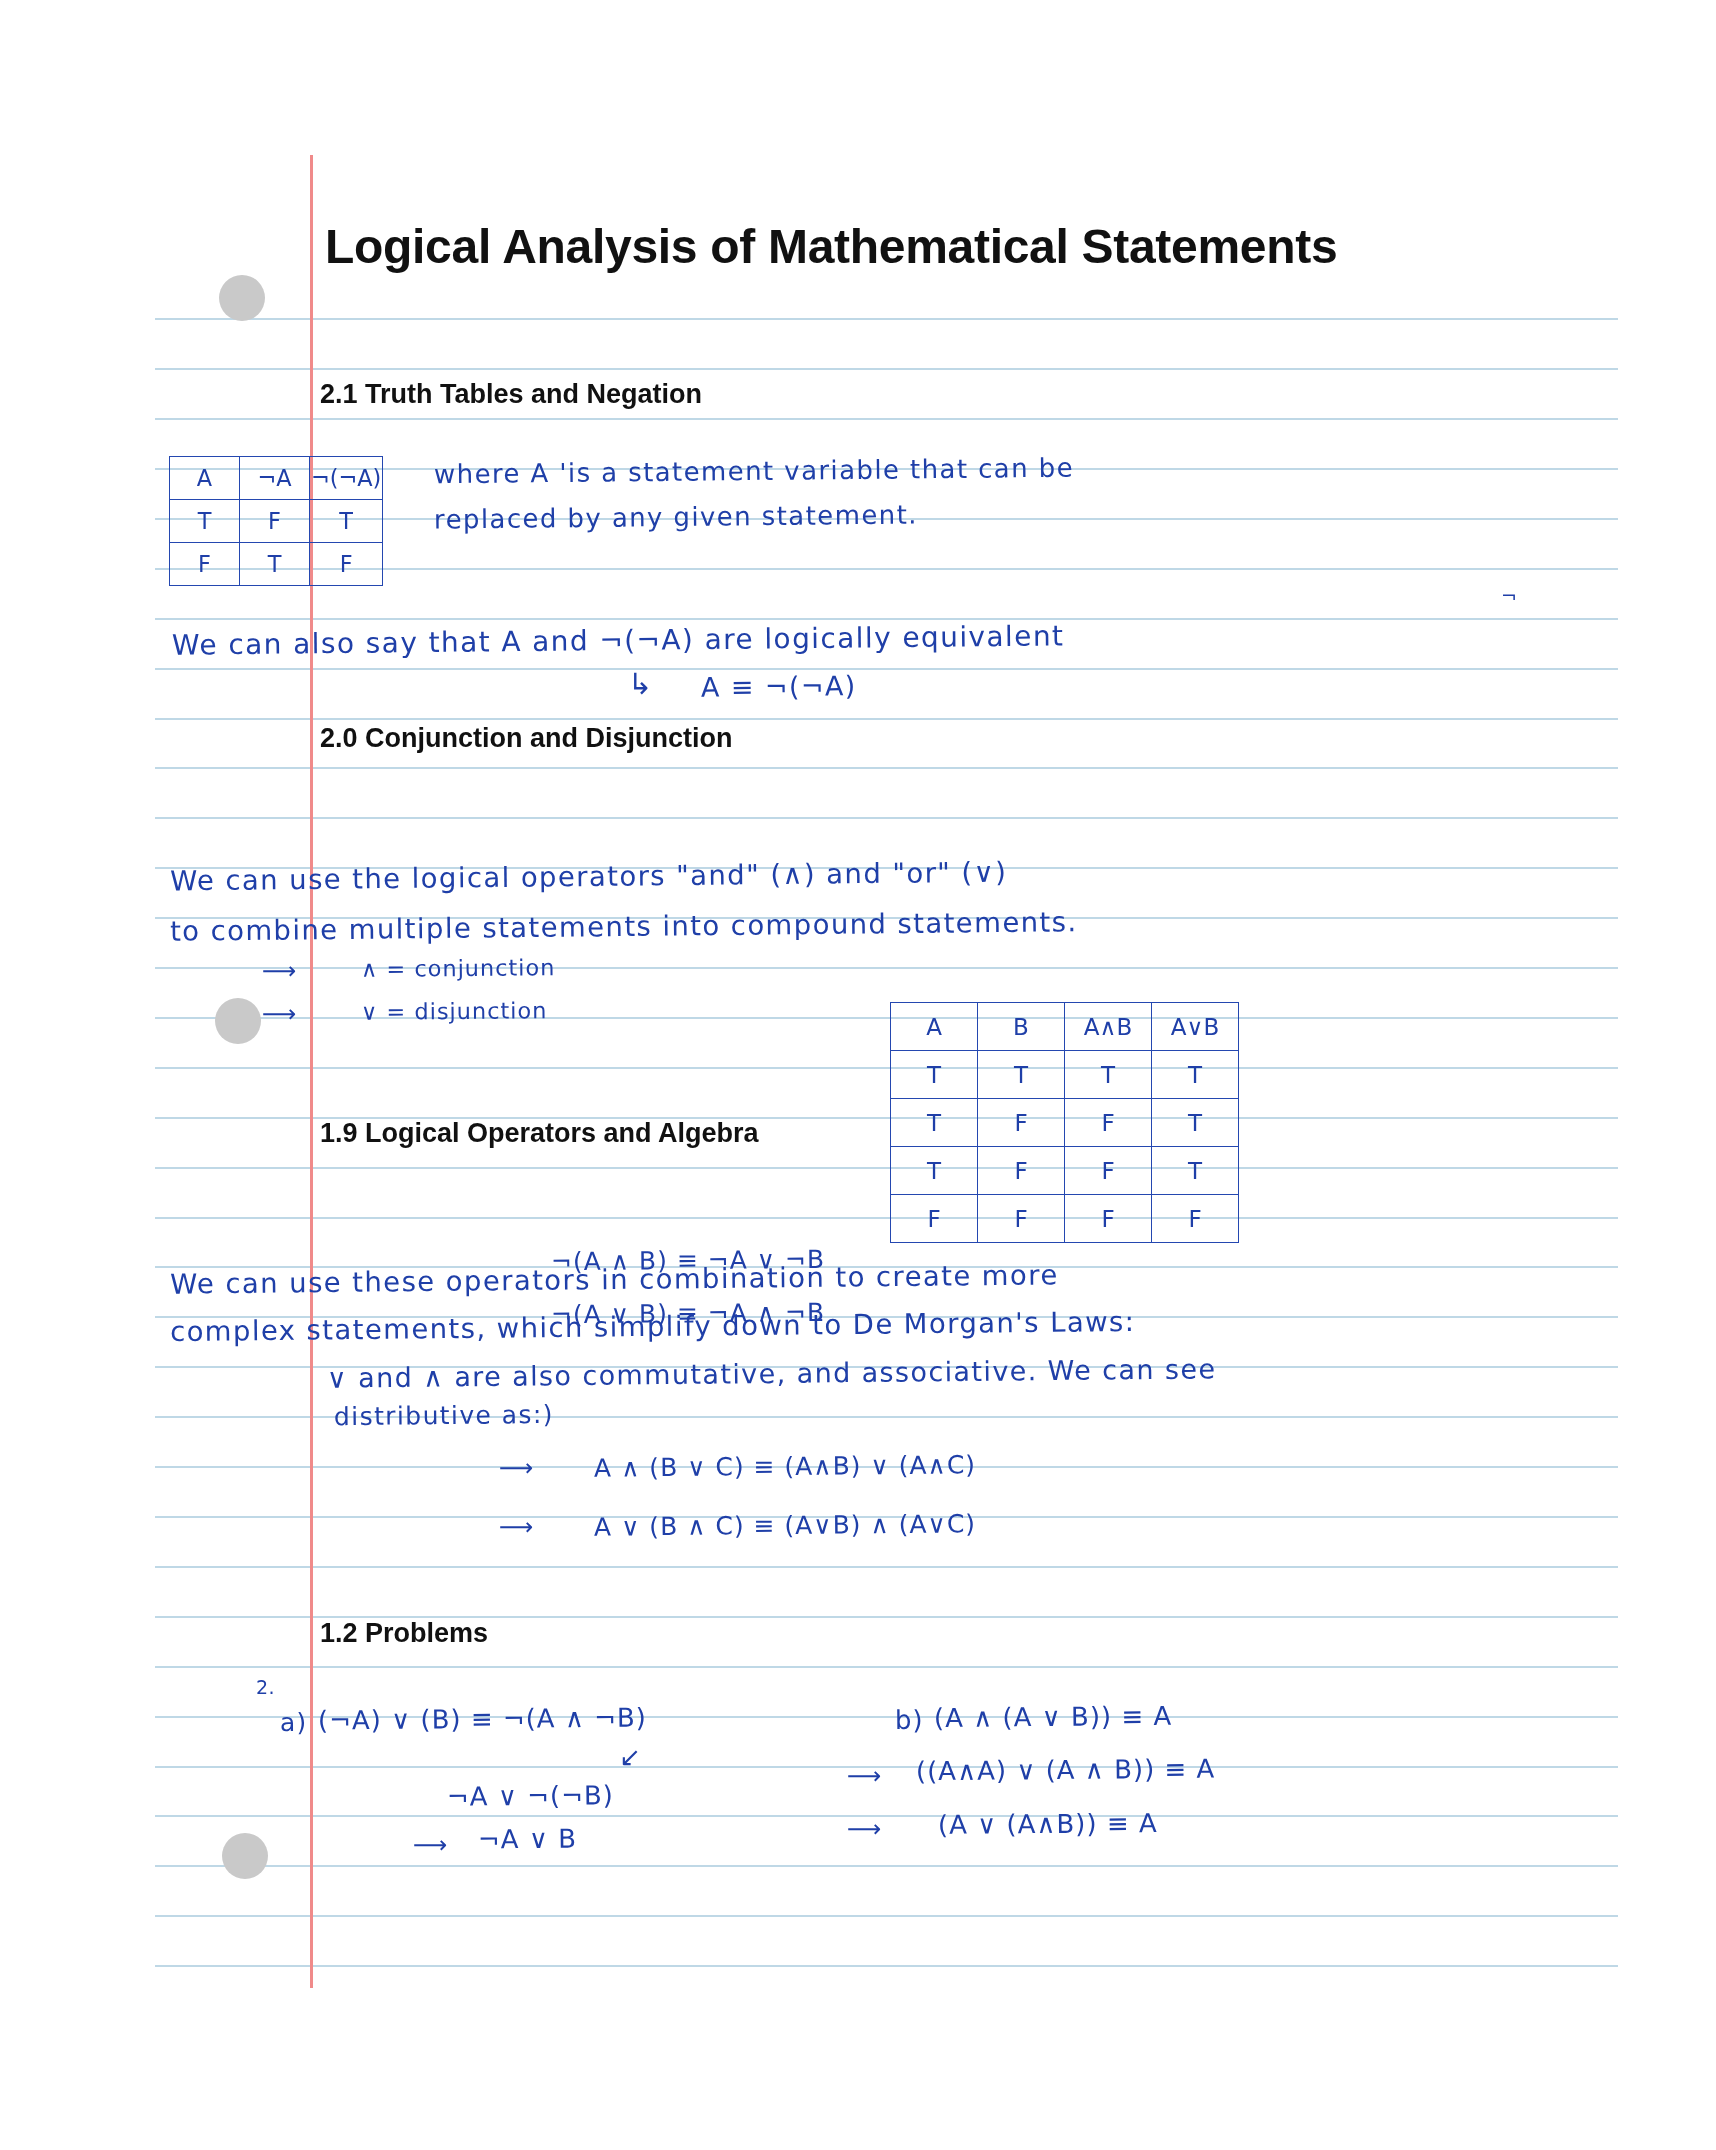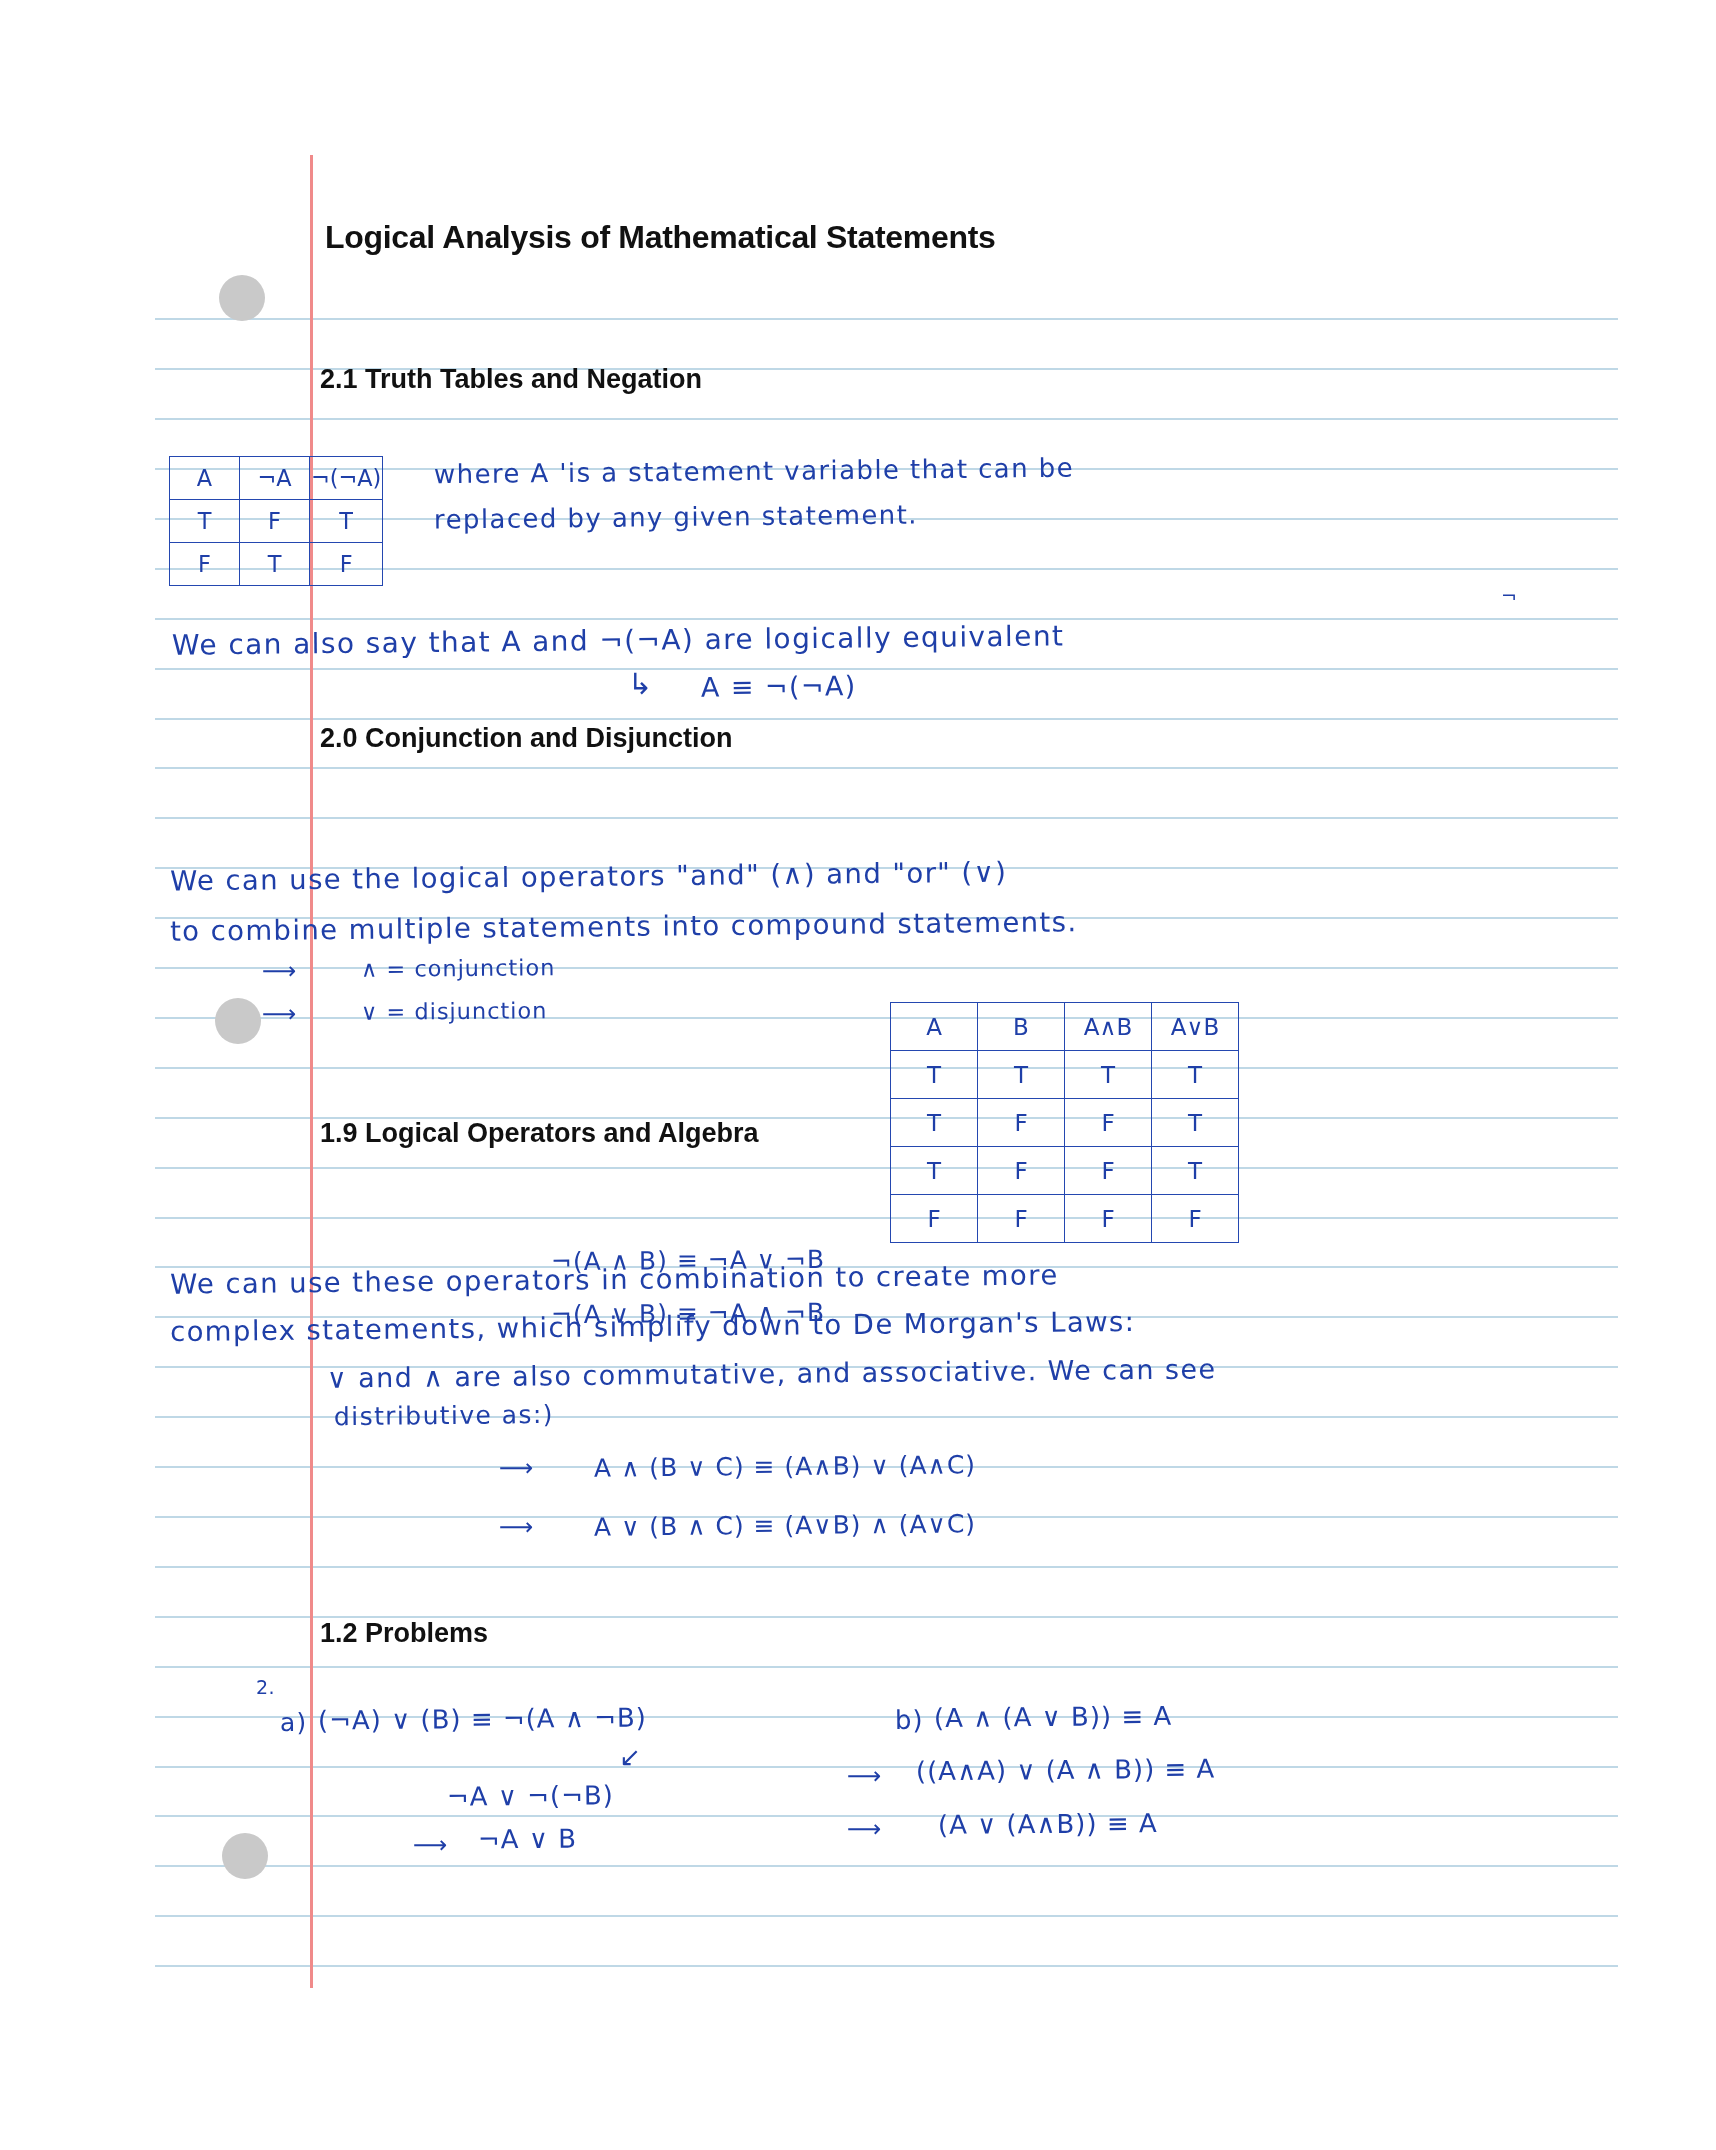--- a/index.html
+++ b/index.html
@@ -49,21 +49,21 @@
   }
   
   .typed {
     position: absolute;
     color: #111111;
     font-weight: bold;
     font-family: "Liberation Sans", sans-serif;
     white-space: nowrap;
   }
   .doc-title {
-    font-size: 32px;
+    font-size: 48px;
     letter-spacing: -0.3px;
   }
   .section-head {
     font-size: 27px;
   }
   
   .hand {
     position: absolute;
     color: #1f3fa8;
     font-family: "DejaVu Sans", sans-serif;
@@ -168,21 +168,21 @@
     <div class="rule" style="top:1915px"></div>
     <div class="rule" style="top:1965px"></div>
     <div class="margin-line"></div>
     <div class="hole" style="left:219px; top:275px"></div>
     <div class="hole" style="left:215px; top:998px"></div>
     <div class="hole" style="left:222px; top:1833px"></div>
   </div>
 
   <div class="typed doc-title" style="left:325px; top:219px">Logical Analysis of Mathematical Statements</div>
 
-  <div class="typed section-head" style="left:320px; top:364px">2.1 Truth Tables and Negation</div>
+  <div class="typed section-head" style="left:320px; top:379px">2.1 Truth Tables and Negation</div>
 
   <table class="hand-table" id="truth-table-1">
     <tbody>
         <tr>
       <th>A</th>
       <th>¬A</th>
       <th>¬(¬A)</th>
     </tr>
     <tr>
       <td>T</td>

